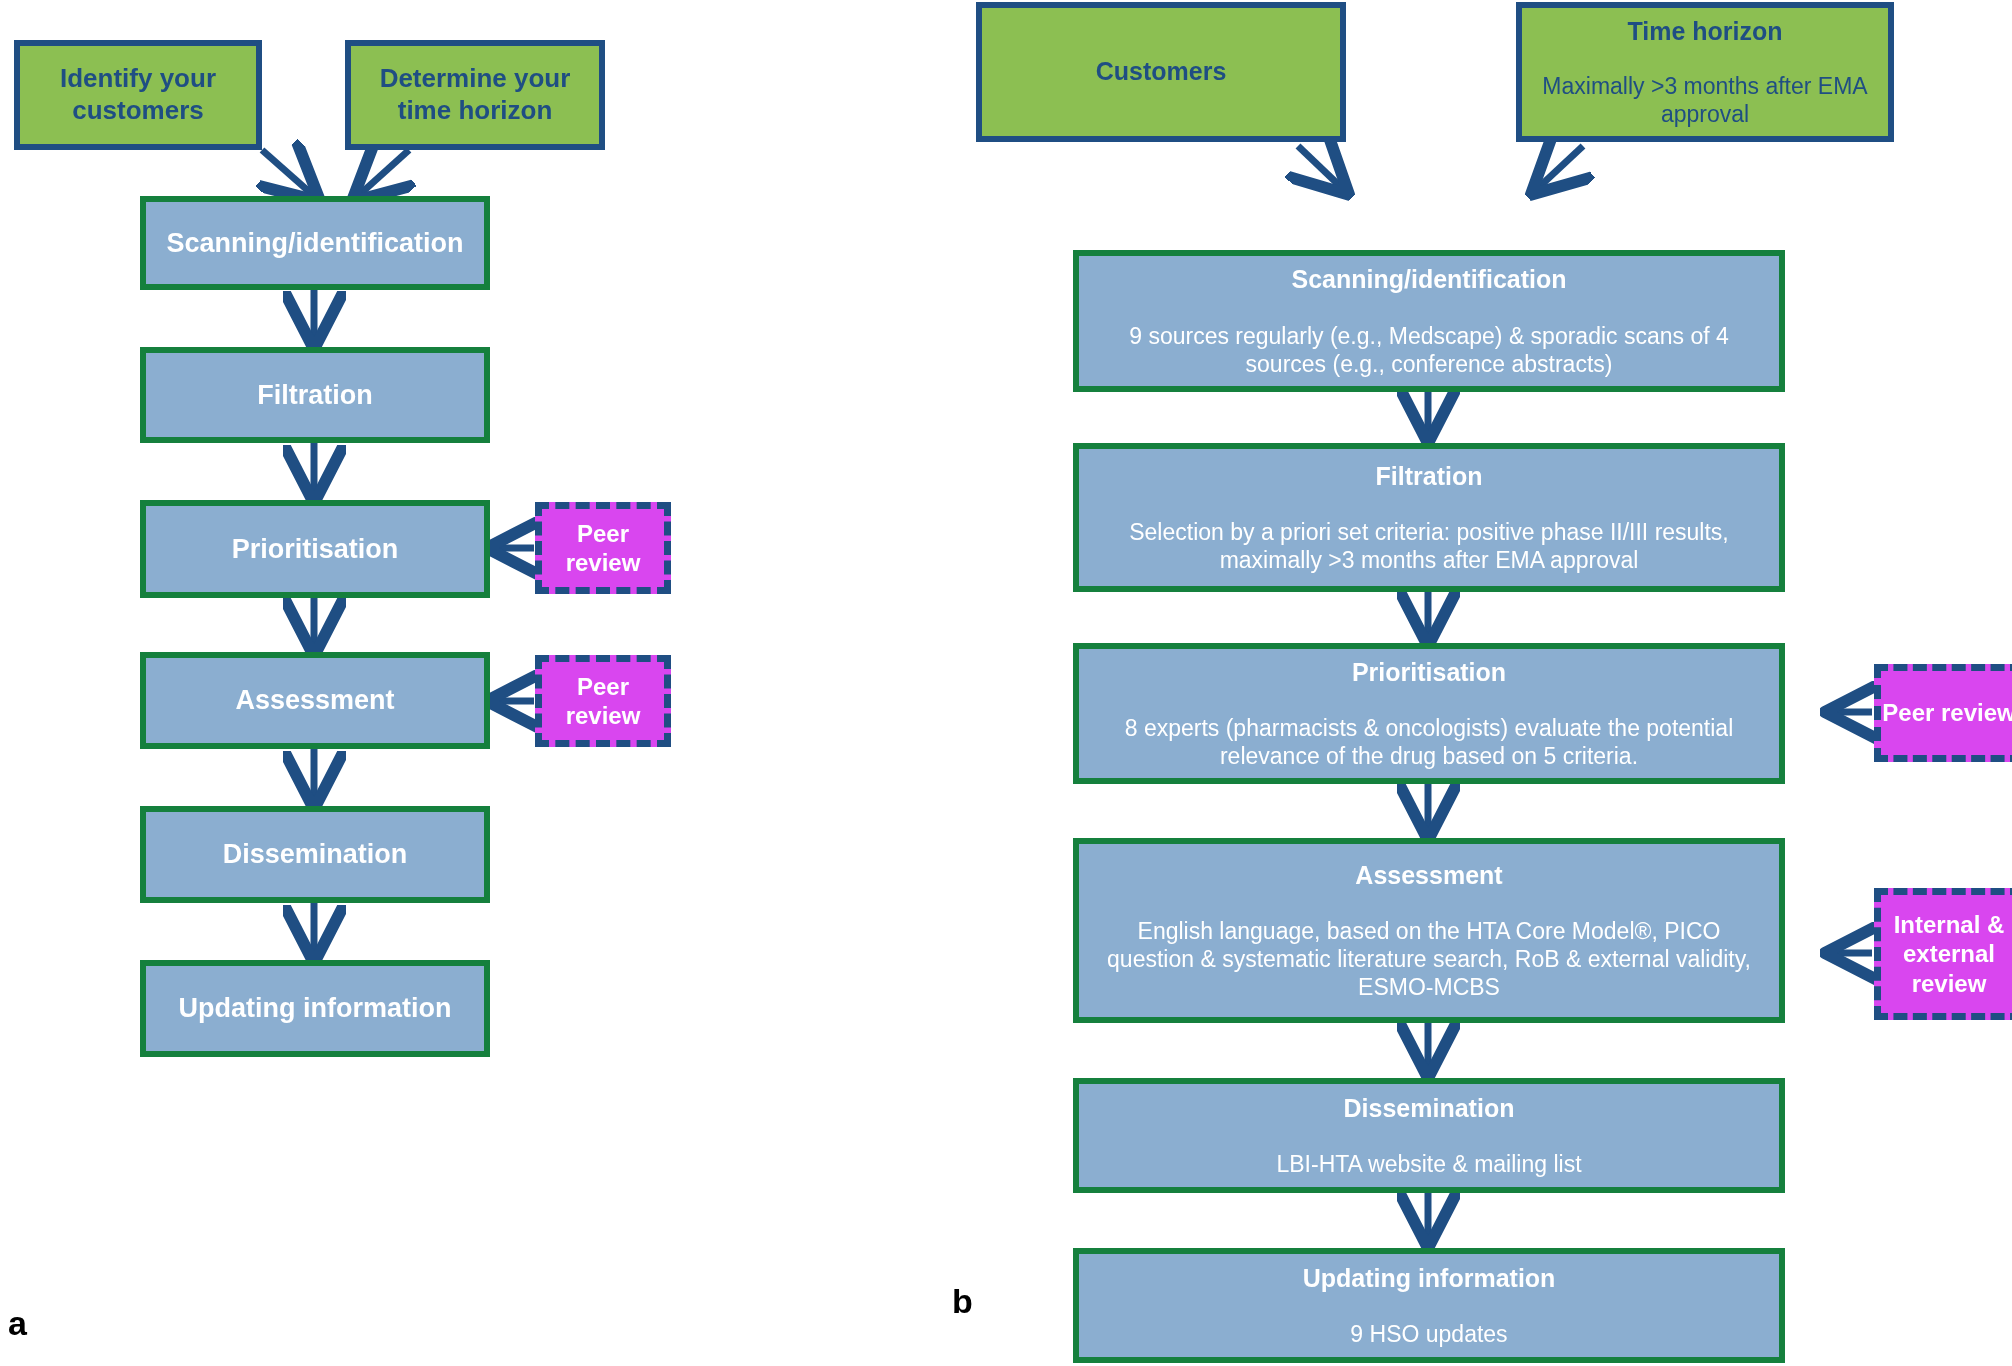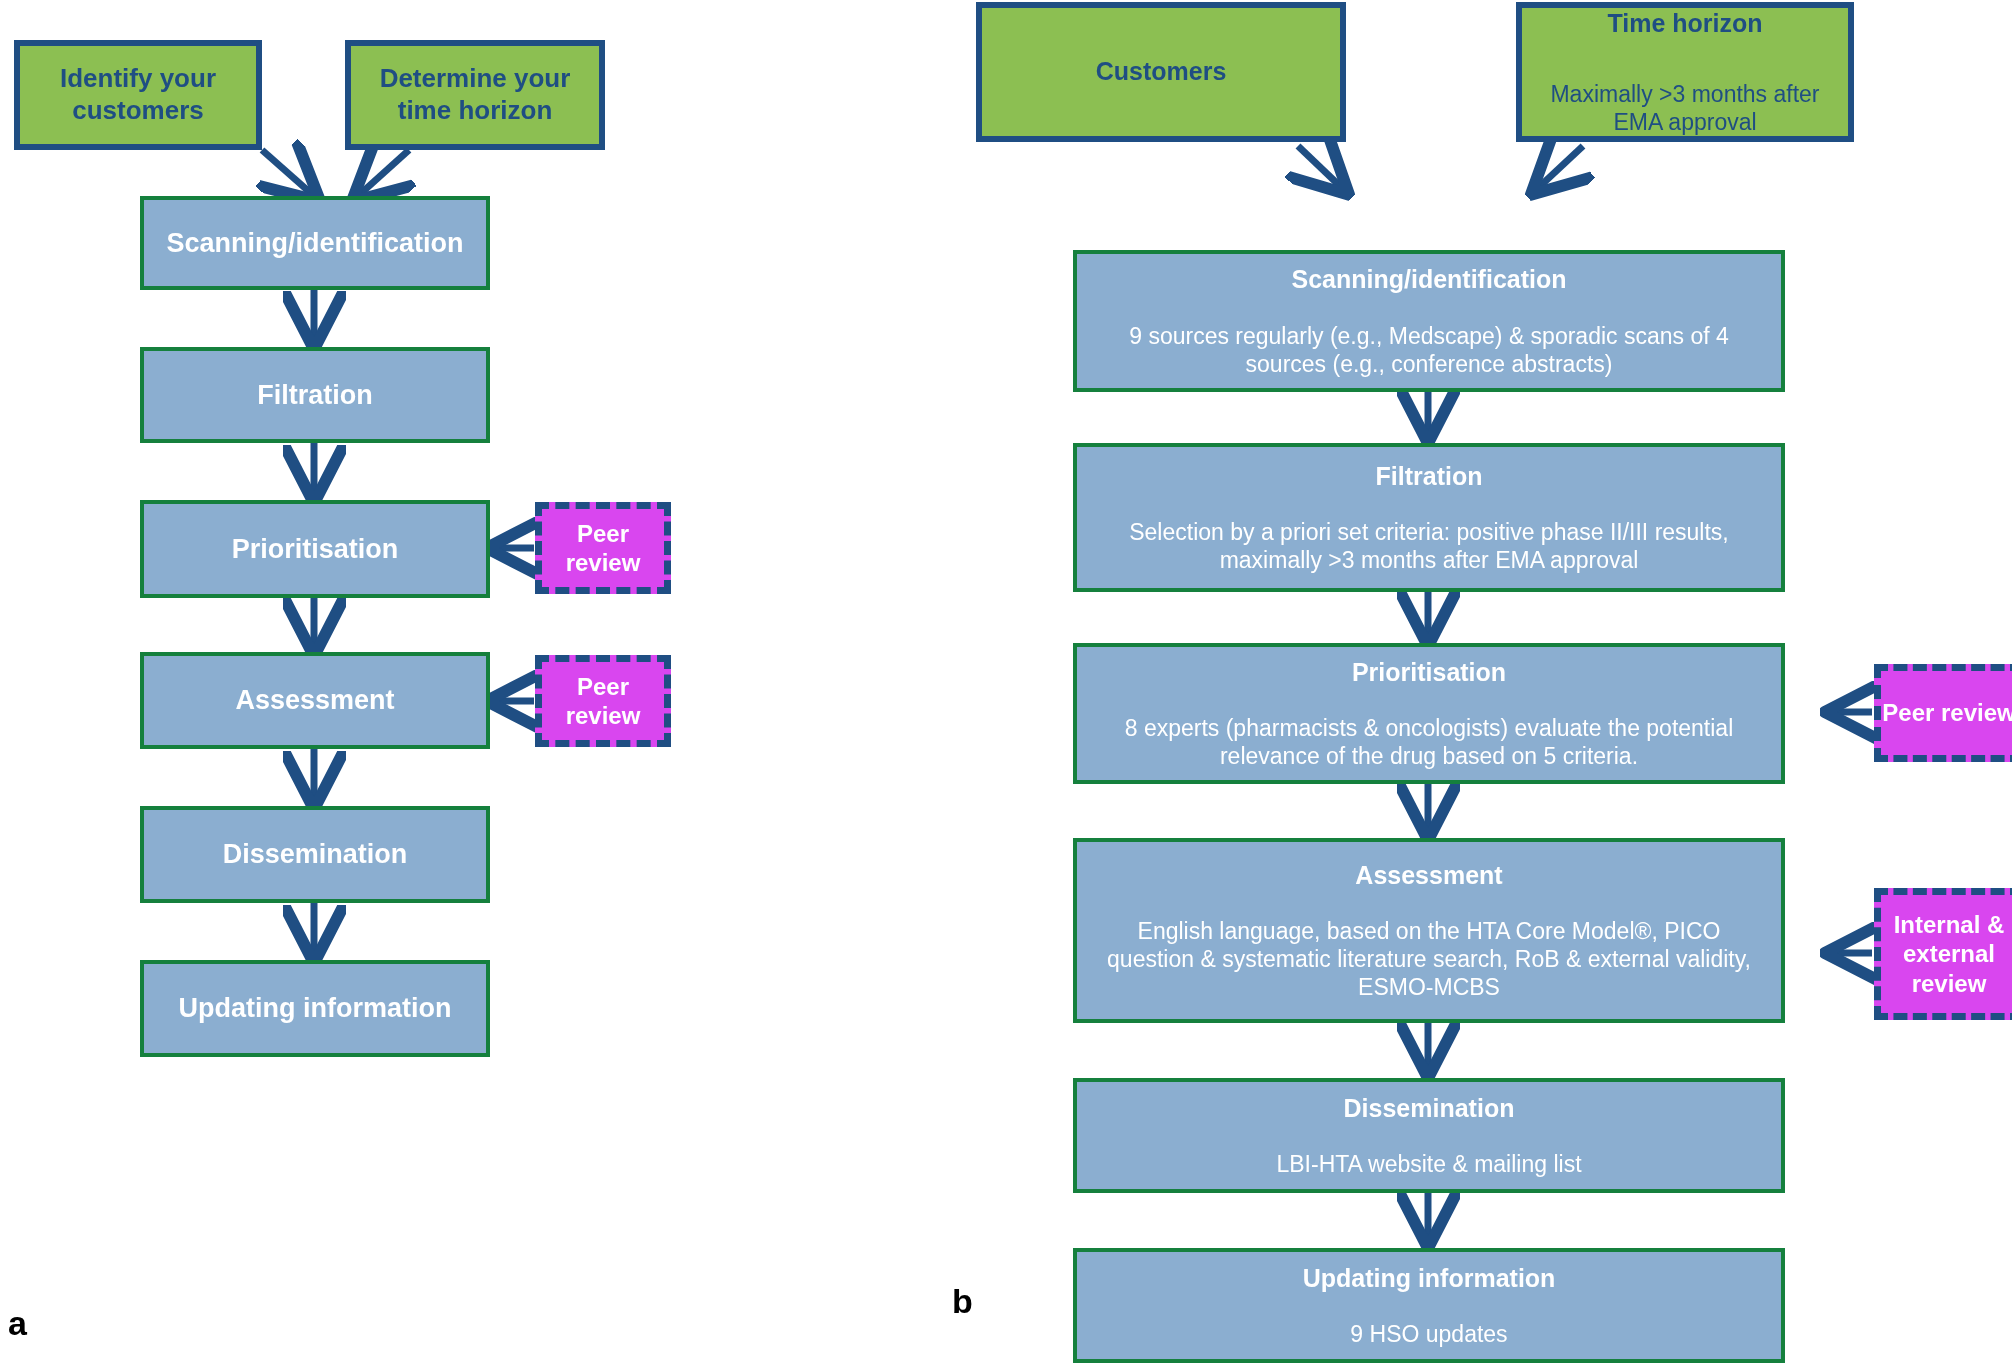--- a/index.html
+++ b/index.html
@@ -42,21 +42,21 @@
   }
   .box-green .ttl {
     font-weight: bold;
   }
   .box-green .sub {
     font-weight: normal;
   }
 
   .box-blue {
     background: #8BAED0;
-    border: 4px solid #15803d;
+    border: 6px solid #15803d;
     color: #ffffff;
   }
   .box-blue .ttl {
     font-weight: bold;
   }
   .box-blue .sub {
     font-weight: normal;
   }
 
   .box-dashed {
@@ -196,21 +196,21 @@
   <div class="box box-dashed" style="left:535px; top:655px; width:136px; height:92px; font-size:24px;">
     <div>Peer review</div>
   </div>
 
   <div class="panel-letter" style="left:8px; top:1304px;">a</div>
 
   <div class="box box-green" style="left:976px; top:2px; width:370px; height:140px; font-size:23px; padding:0 10px;">
     <div class="ttl" style="font-size:25px; margin-bottom:2px;">Customers</div>
   </div>
 
-  <div class="box box-green" style="left:1516px; top:2px; width:338px; height:140px; font-size:23px; padding:0 2px;justify-content:space-between;">
+  <div class="box box-green" style="left:1516px; top:2px; width:378px; height:140px; font-size:23px; padding:0 2px;">
     <div class="ttl" style="font-size:25px; margin-bottom:2px;">Time horizon</div>
     <div class="sub">Maximally &gt;3 months after EMA approval</div>
   </div>
 
   <div class="box box-blue" style="left:1073px; top:250px; width:712px; height:142px; font-size:23px; padding:0 22px;">
     <div class="ttl" style="font-size:25px; margin-bottom:3px;">Scanning/identification</div>
     <div class="sub">9 sources regularly (e.g., Medscape) &amp; sporadic scans of 4 sources (e.g., conference abstracts)</div>
   </div>
 
   <div class="box box-blue" style="left:1073px; top:443px; width:712px; height:149px; font-size:23px; padding:0 18px;">

